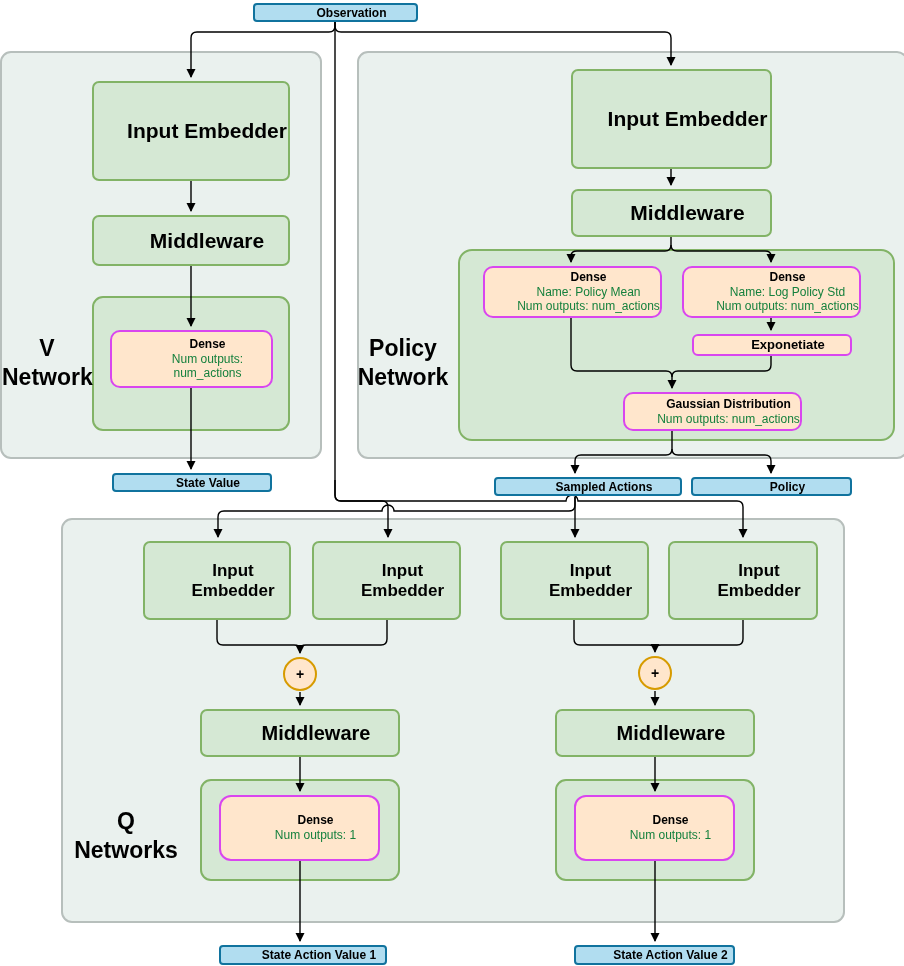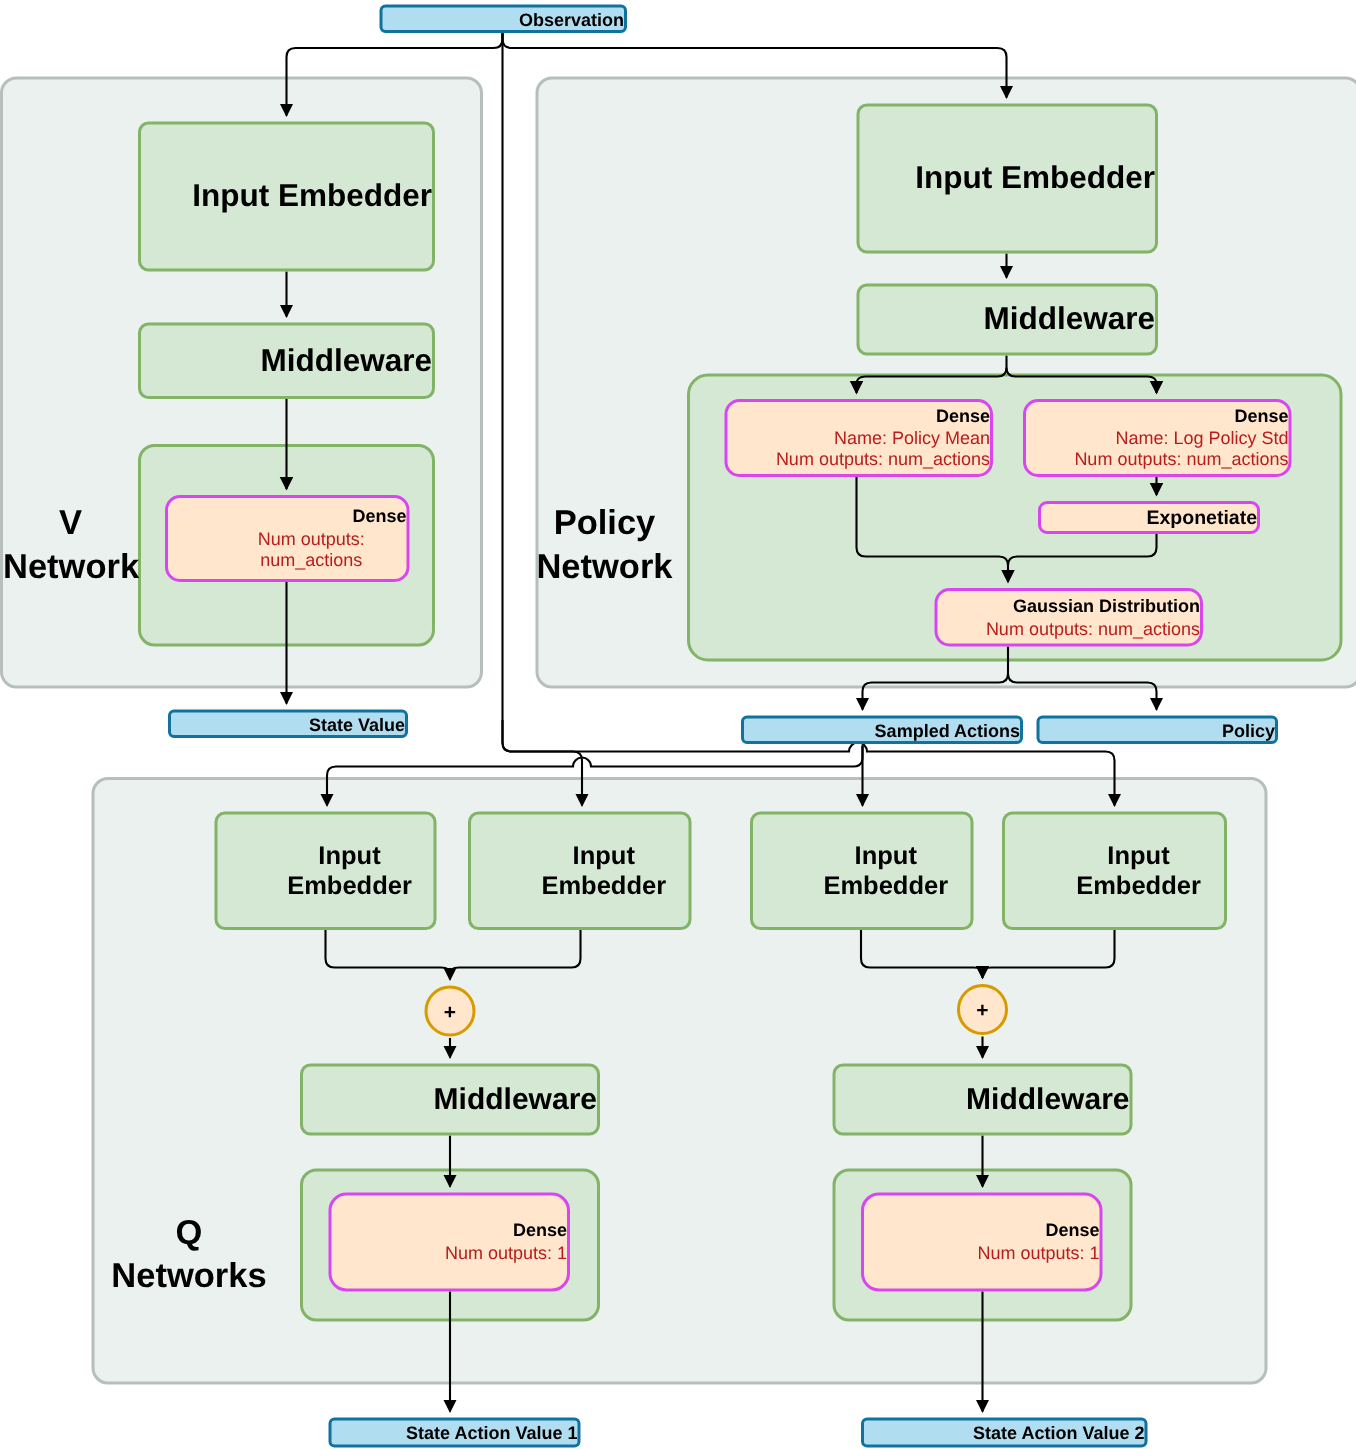--- a/index.html
+++ b/index.html
@@ -10,33 +10,33 @@
   .panel{
     position:absolute;background:#eaf1ee;border:2px solid #b7bfbc;border-radius:11px;z-index:0;
   }
   .panel-label{
     position:absolute;z-index:3;font-weight:bold;font-size:23px;line-height:1.25;
     text-align:center;color:#000;
   }
   .edges{position:absolute;left:0;top:0;z-index:1;pointer-events:none;}
   .node{
     position:absolute;z-index:2;display:flex;flex-direction:column;
-    align-items:flex-end;justify-content:center;text-align:center;box-sizing:border-box;padding-left:32px;
+    align-items:center;justify-content:center;text-align:center;box-sizing:border-box;padding-left:32px;
   }
   .green{background:#d5e8d4;border:2px solid #82b366;border-radius:7px;}
   .green-container{
     position:absolute;z-index:1;background:#d5e8d4;border:2px solid #82b366;border-radius:11px;box-sizing:border-box;
   }
   .orange{background:#ffe6cc;border:2px solid #d946ef;border-radius:10px;}
   .blue{background:#b1ddf0;border:2px solid #10739e;border-radius:4px;font-weight:bold;font-size:12px;}
   .t-xl{font-weight:bold;font-size:21px;}
   .t-lg{font-weight:bold;font-size:20px;}
   .t-md{font-weight:bold;font-size:17px;}
   .t-title{font-weight:bold;font-size:12px;line-height:1.22;}
-  .t-sub{font-size:12px;line-height:1.22;color:#b91c1c;}
+  .t-sub{font-size:12px;line-height:1.22;color:#15803d;}
   .plus-circle{
     position:absolute;z-index:2;width:34px;height:34px;border-radius:50%;
     background:#ffe6cc;border:2.5px solid #d79b00;box-sizing:border-box;
     display:flex;align-items:center;justify-content:center;font-weight:bold;font-size:14px;
   }
 </style>
 </head>
 <body>
 
 <div id="stage">
@@ -128,21 +128,21 @@
   <div class="node orange" style="left:483px;top:266px;width:179px;height:52px;">
     <div class="t-title">Dense</div>
     <div class="t-sub">Name: Policy Mean</div>
     <div class="t-sub">Num outputs: num_actions</div>
   </div>
   <div class="node orange" style="left:682px;top:266px;width:179px;height:52px;">
     <div class="t-title">Dense</div>
     <div class="t-sub">Name: Log Policy Std</div>
     <div class="t-sub">Num outputs: num_actions</div>
   </div>
-  <div class="node orange" style="left:692px;top:334px;width:148px;height:22px;border-radius:6px;">
+  <div class="node orange" style="left:692px;top:334px;width:160px;height:22px;border-radius:6px;">
     <div class="t-title" style="font-size:13px;">Exponetiate</div>
   </div>
   <div class="node orange" style="left:583px;top:392px;width:179px;height:39px;margin-left:40px;">
     <div class="t-title">Gaussian Distribution</div>
     <div class="t-sub">Num outputs: num_actions</div>
   </div>
 
   <div class="node blue" style="left:494px;top:477px;width:188px;height:19px;">
     <span>Sampled Actions</span>
   </div>
@@ -187,17 +187,17 @@
     <div class="t-sub">Num outputs: 1</div>
   </div>
   <div class="node orange" style="left:574px;top:795px;width:161px;height:66px;border-radius:12px;">
     <div class="t-title">Dense</div>
     <div class="t-sub">Num outputs: 1</div>
   </div>
 
   <div class="node blue" style="left:219px;top:945px;width:168px;height:20px;">
     <span>State Action Value 1</span>
   </div>
-  <div class="node blue" style="left:574px;top:945px;width:191px;height:20px;">
+  <div class="node blue" style="left:574px;top:945px;width:161px;height:20px;">
     <span>State Action Value 2</span>
   </div>
 
 </div>
 
 </body></html>

